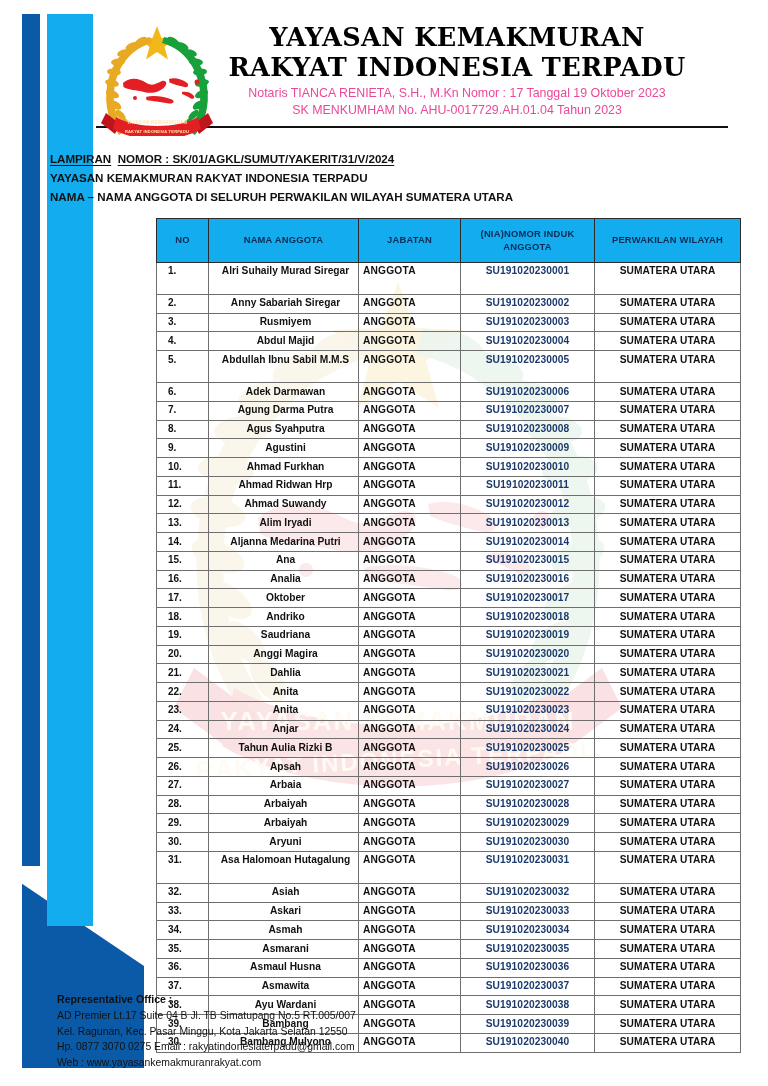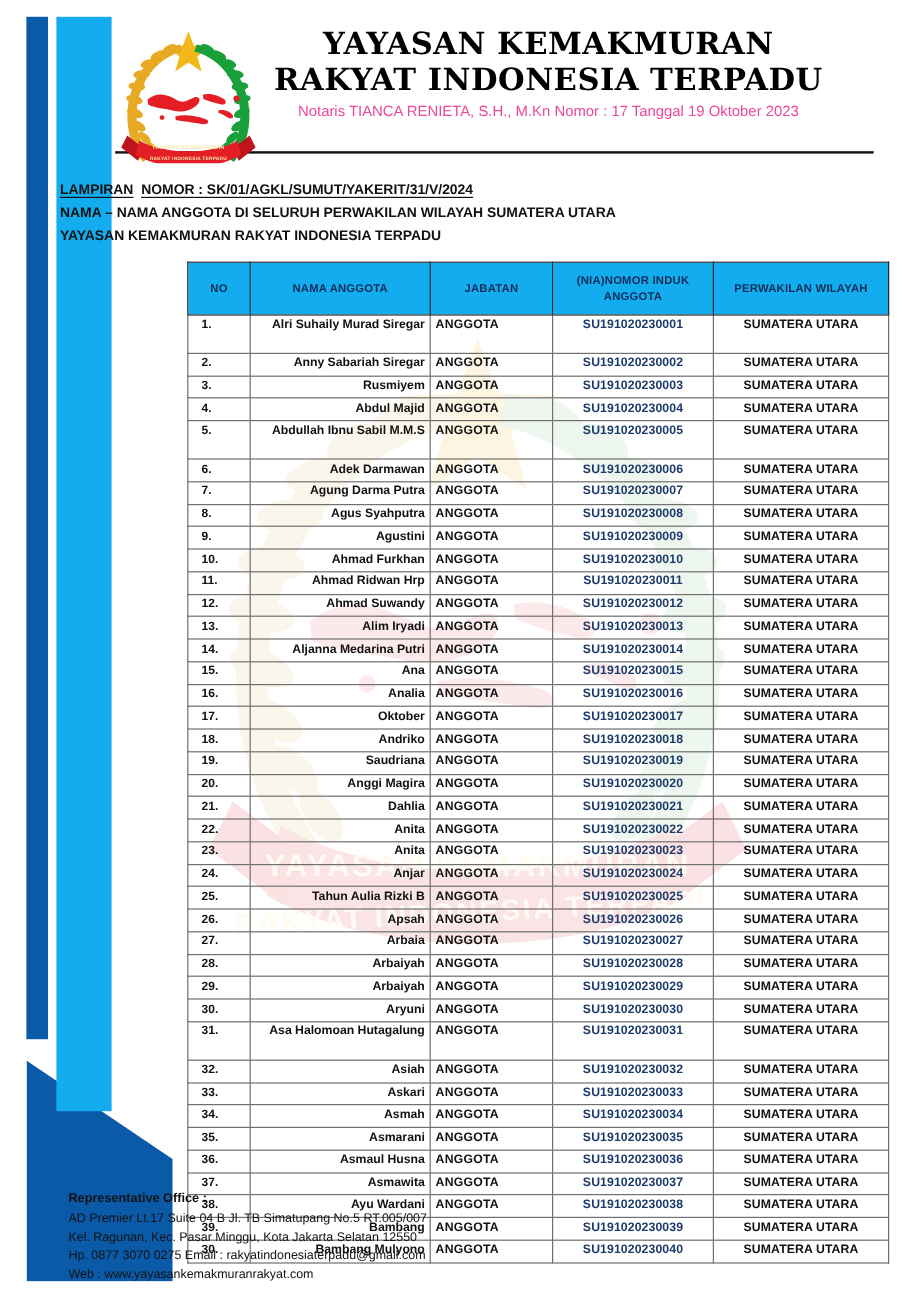--- a/index.html
+++ b/index.html
@@ -163,21 +163,21 @@
     vertical-align: top;
     background: transparent;
     height: 18px;
   }
   table.members td.no {
     text-align: left;
     padding-left: 11px;
     font-size: 10px;
   }
   table.members td.name {
-    text-align: right;
+    text-align: center;
     padding-left: 8px;
     line-height: 1.25;
   }
   table.members td.job {
     text-align: left;
     letter-spacing: 0.2px;
   }
   table.members td.nia {
     text-align: center;
     color: #1b3a6b;
@@ -330,29 +330,30 @@
           <text x="118" y="200" font-family="Liberation Sans, sans-serif" font-size="9" font-weight="bold" fill="#ffe6a8" text-anchor="middle" letter-spacing="0.6">YAYASAN KEMAKMURAN</text>
           <text x="118" y="218" font-family="Liberation Sans, sans-serif" font-size="8" font-weight="bold" fill="#ffe6a8" text-anchor="middle" letter-spacing="0.4">RAKYAT INDONESIA TERPADU</text>
         </g>
       </svg>
     </div>
 
     <div class="lh-text">
       <div class="org-line1">YAYASAN KEMAKMURAN</div>
       <div class="org-line2">RAKYAT INDONESIA TERPADU</div>
       <div class="notaris">Notaris TIANCA RENIETA, S.H., M.Kn Nomor : 17 Tanggal 19 Oktober 2023</div>
+      <div class="skmenkum">SK MENKUMHAM No. AHU-0017729.AH.01.04 Tahun 2023</div>
     </div>
   </div>
 
   <div class="hrule"></div>
 
   <div class="titleblock">
     <div><span class="u">LAMPIRAN</span><span>&nbsp;&nbsp;</span><span class="u">NOMOR : SK/01/AGKL/SUMUT/YAKERIT/31/V/2024</span></div>
+    <div class="u">YAYASAN KEMAKMURAN RAKYAT INDONESIA TERPADU</div>
     <div class="u">NAMA – NAMA ANGGOTA  DI SELURUH PERWAKILAN  WILAYAH SUMATERA UTARA</div>
-    <div class="u">YAYASAN KEMAKMURAN RAKYAT INDONESIA TERPADU</div>
   </div>
 
   <div class="tablewrap">
     <table class="members">
       <colgroup>
         <col class="c-no">
           <col class="c-name">
           <col class="c-job">
           <col class="c-nia">
           <col class="c-reg">

